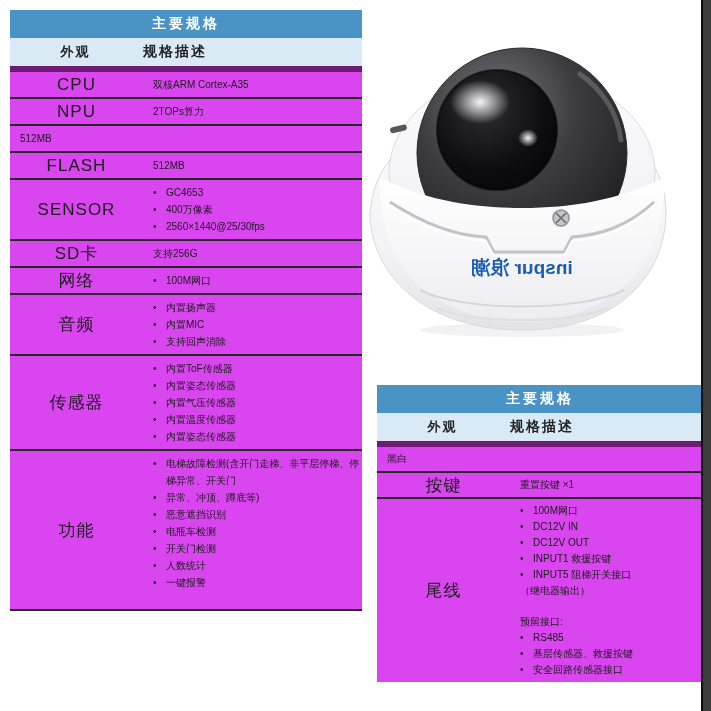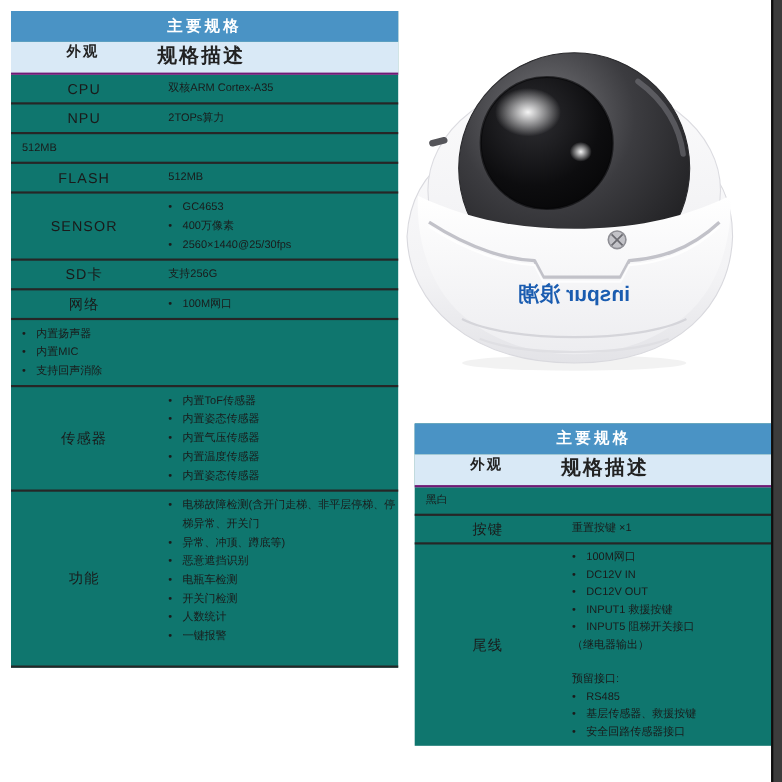--- a/index.html
+++ b/index.html
@@ -7,45 +7,45 @@
     width:711px;height:711px;position:relative;overflow:hidden;
     background:#ffffff;
     font-family:"Liberation Sans","DejaVu Sans",sans-serif;
     color:#1a1a1a;
   }
   .page-edge{
     position:absolute;top:0;right:0;width:8px;height:711px;
     background:#3c3c3c;border-left:2px solid #0e0e0e;
   }
   
-  .spec-table{position:absolute;background:#0f766e;}
+  .spec-table{position:absolute;background:#d946ef;}
   #left-table{left:10px;top:10px;width:352px;}
   #right-table{left:377px;top:385px;width:326px;}
   .tbl-title{
     height:28px;background:#4a93c5;color:#ffffff;
     font-size:14px;font-weight:bold;letter-spacing:3px;
     display:flex;align-items:center;justify-content:center;
   }
   .tbl-subheader{
-    height:28px;background:#d9e9f6;display:flex;align-items:flex-start;
-    border-bottom:2px solid #701a75;
+    height:28px;background:#d9e9f6;display:flex;align-items:center;
+    border-bottom:6px solid #701a75;
   }
   .sub-col1{
     width:131px;display:flex;align-items:center;justify-content:center;
     font-size:13px;font-weight:bold;letter-spacing:2px;color:#222;
   }
   .sub-divider{width:2px;background:#ffffff;}
   .sub-col2{
     flex:1;display:flex;align-items:center;padding-left:0;
-    font-size:18px;font-weight:bold;letter-spacing:2px;color:#222;
+    font-size:14px;font-weight:bold;letter-spacing:2px;color:#222;
   }
   .row{display:flex;border-bottom:2px solid #262626;}
   .row-label{
     width:133px;flex:none;display:flex;align-items:center;justify-content:center;
-    font-size:13px;letter-spacing:1px;
+    font-size:17px;letter-spacing:1px;
   }
   .row-content{flex:1;padding:4px 2px 4px 10px;font-size:10px;}
   #left-table .row-content{line-height:17px;}
   #right-table .row-content{line-height:16px;}
   #left-table .row:last-child .row-content{padding-bottom:18px;}
   #right-table .row:last-child{border-bottom:none;}
   .line{display:flex;align-items:flex-start;}
   .line .bullet{width:13px;flex:none;}
   .line .txt{flex:1;}
   .line.spacer{height:15px;}
@@ -122,20 +122,21 @@
       <div class="row">
         <div class="row-label">网络</div>
         <div class="row-content">
           <div class="line">
             <span class="bullet">•</span>
             <span class="txt">100M网口</span>
           </div>
         </div>
       </div>
       <div class="row">
+        <div class="row-label">音频</div>
         <div class="row-content">
           <div class="line">
             <span class="bullet">•</span>
             <span class="txt">内置扬声器</span>
           </div>
           <div class="line">
             <span class="bullet">•</span>
             <span class="txt">内置MIC</span>
           </div>
           <div class="line">

